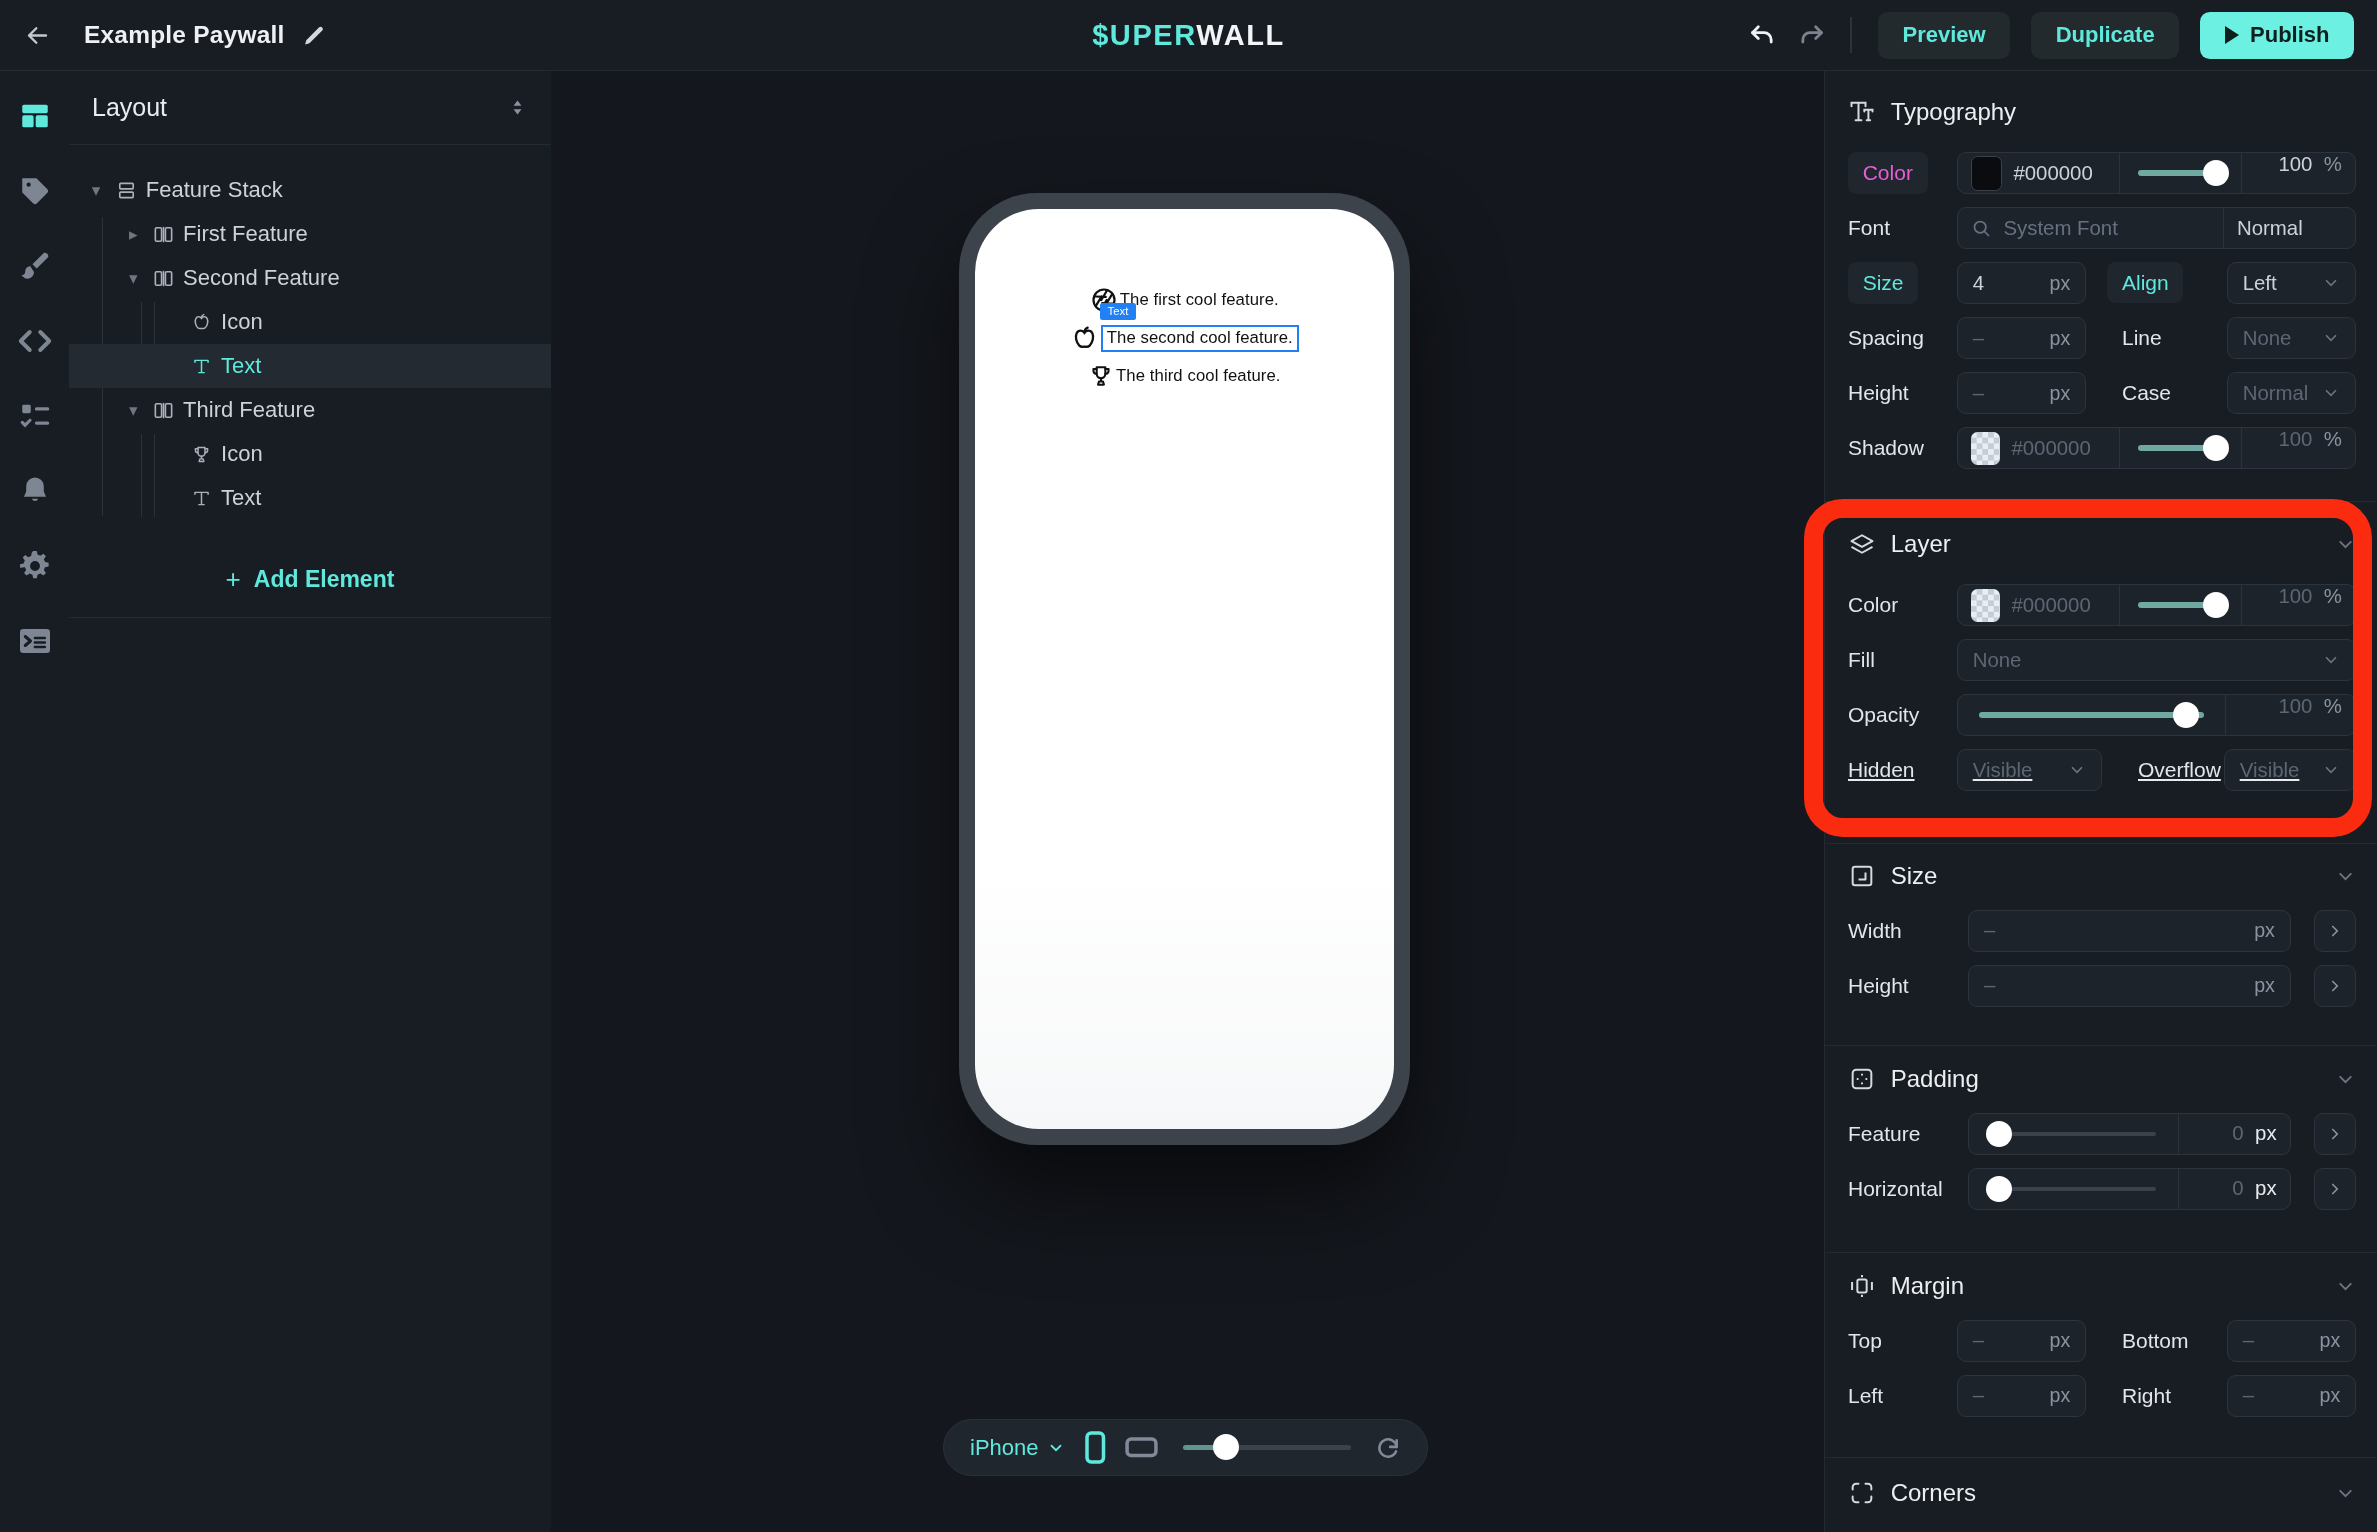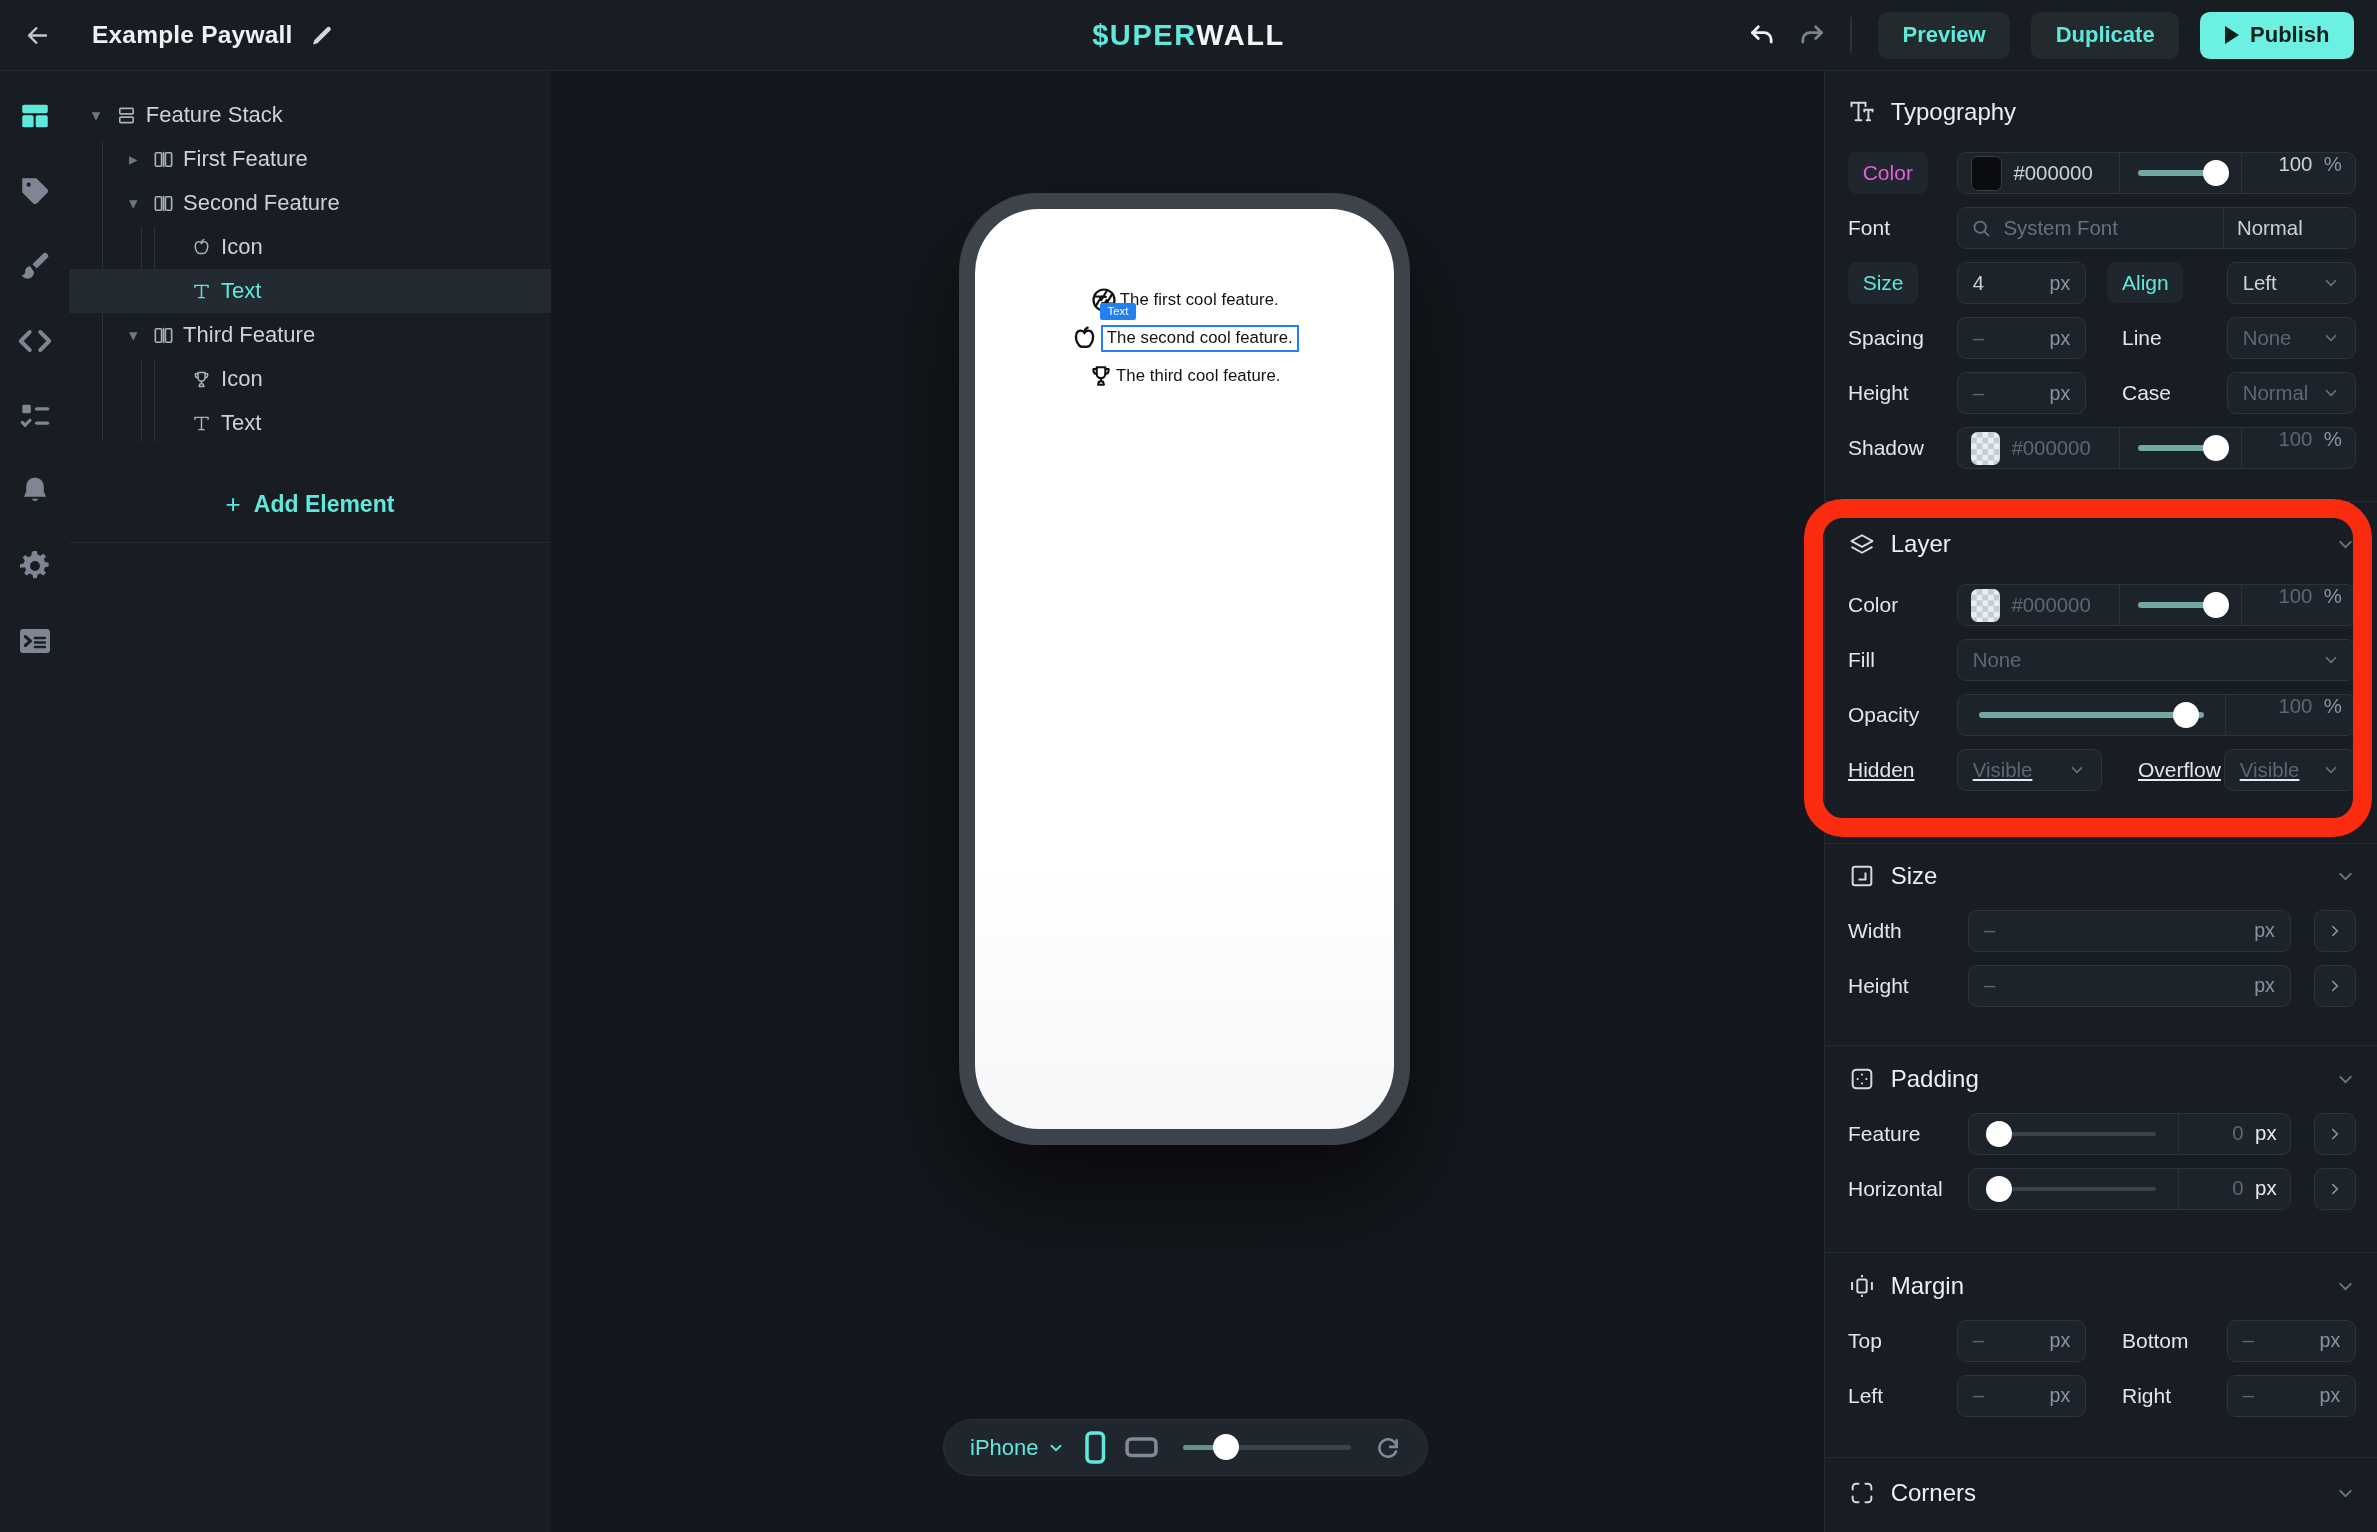--- a/index.html
+++ b/index.html
@@ -4,21 +4,21 @@
 <style>
   html,body{margin:0;padding:0;}
   body{width:2377px;height:1533px;overflow:hidden;position:relative;
        background:#14171d;color:#e7eaee;font-family:"Liberation Sans",sans-serif;
        -webkit-font-smoothing:antialiased;}
   svg{display:block;}
   
   .topbar{position:absolute;left:0;top:0;width:2377px;height:70px;background:#181c23;
           border-bottom:0.8px solid #242a32;display:flex;align-items:center;z-index:5;}
   .back-btn{width:74px;height:70px;display:flex;align-items:center;justify-content:center;cursor:pointer;}
-  .doc-title{font-size:24.5px;font-weight:700;color:#eef0f3;margin-left:18px;letter-spacing:0.2px;}
+  .doc-title{font-size:24.5px;font-weight:700;color:#eef0f3;margin-left:10px;letter-spacing:0.2px;}
   .pencil{margin-left:18px;cursor:pointer;}
   .logo{position:absolute;left:50%;top:50%;transform:translate(-50%,-50%);
         font-size:29px;font-weight:800;letter-spacing:1.6px;}
   .logo .accent{color:#5fe9dd;}
   .logo .rest{color:#f2f4f6;}
   .top-right{margin-left:auto;display:flex;align-items:center;gap:21px;padding-right:23px;}
   .hist{display:flex;align-items:center;gap:19.6px;}
   .vdiv{width:1.6px;height:36px;background:#2b323b;margin:0 4.9px;}
   .tbtn{height:47px;border-radius:9.8px;display:flex;align-items:center;gap:11.4px;
         padding:0 24.5px;font-size:22px;font-weight:700;cursor:pointer;user-select:none;}
@@ -230,20 +230,29 @@
     <div class="rail-item">
       <svg width="36" height="36" viewBox="0 0 24 24">
         <rect x="2" y="4" width="20" height="16" rx="2.2" fill="currentColor"></rect>
         <path d="M5.5 9l3.5 3-3.5 3" fill="none" stroke="#181c23" stroke-width="2" stroke-linecap="round" stroke-linejoin="round"></path>
         <path d="M12 10h6.5M12 13h6.5M12 16h6.5" stroke="#181c23" stroke-width="1.8" stroke-linecap="round"></path>
       </svg>
     </div>
   </div>
 
 <div class="layout-panel">
+  <div class="lp-header">
+    <span class="lp-title">Layout</span>
+    <span class="sort-icon">
+      <svg width="21" height="21" viewBox="0 0 24 24" fill="#8a93a0">
+          <path d="M12 4l4.5 6h-9z"></path>
+          <path d="M12 20l-4.5-6h9z"></path>
+        </svg>
+    </span>
+  </div>
   <div class="tree" id="tree">
     <div class="guide" style="left:33px;top:72px;height:299px;"></div>
     <div class="guide" style="left:72px;top:157px;height:83px;"></div>
     <div class="guide" style="left:85px;top:157px;height:83px;"></div>
     <div class="guide" style="left:72px;top:289px;height:83px;"></div>
     <div class="guide" style="left:85px;top:289px;height:83px;"></div>
   <div class="trow" style="padding-left: 14.7px;">
         <span class="caret">▾</span>
         <span class="ticon">
           <svg width="23" height="23" viewBox="0 0 24 24" fill="none" stroke="currentColor" stroke-width="1.7">

